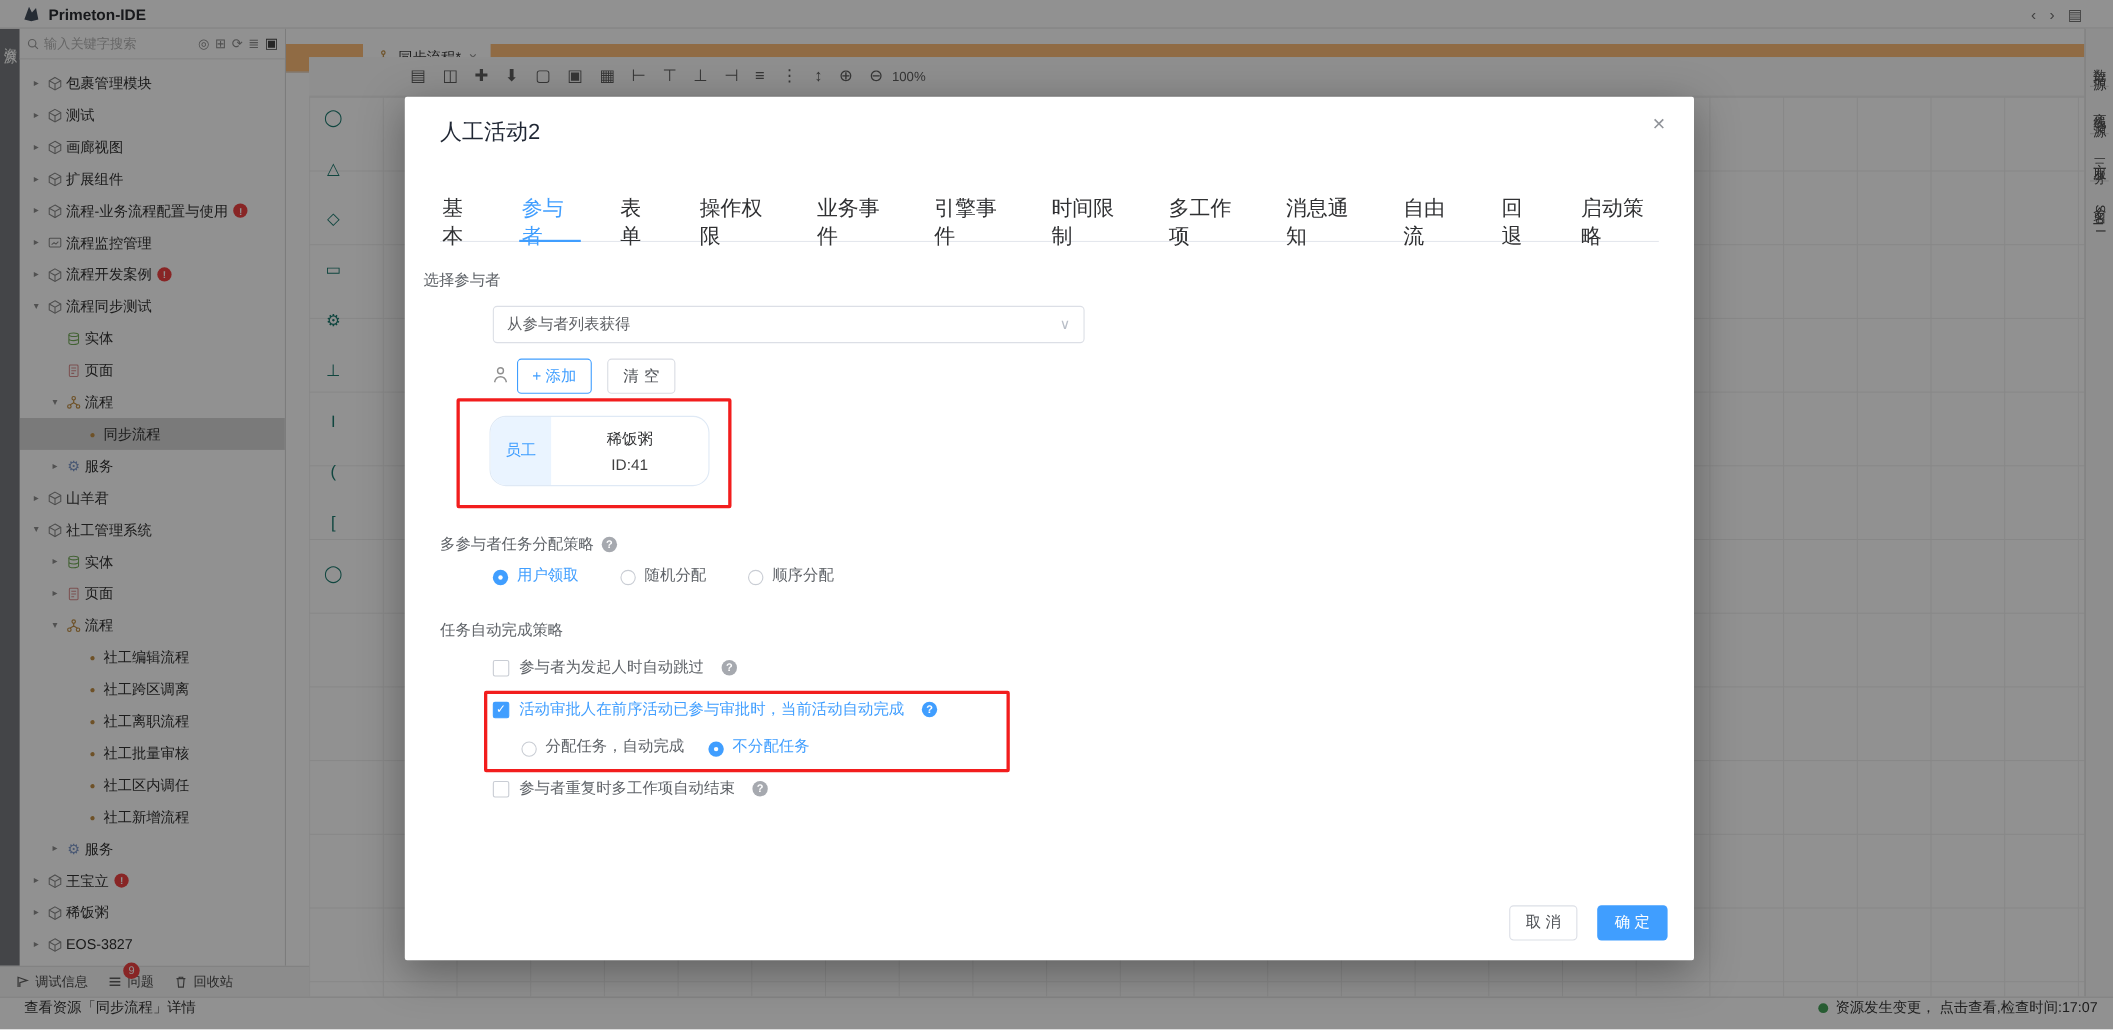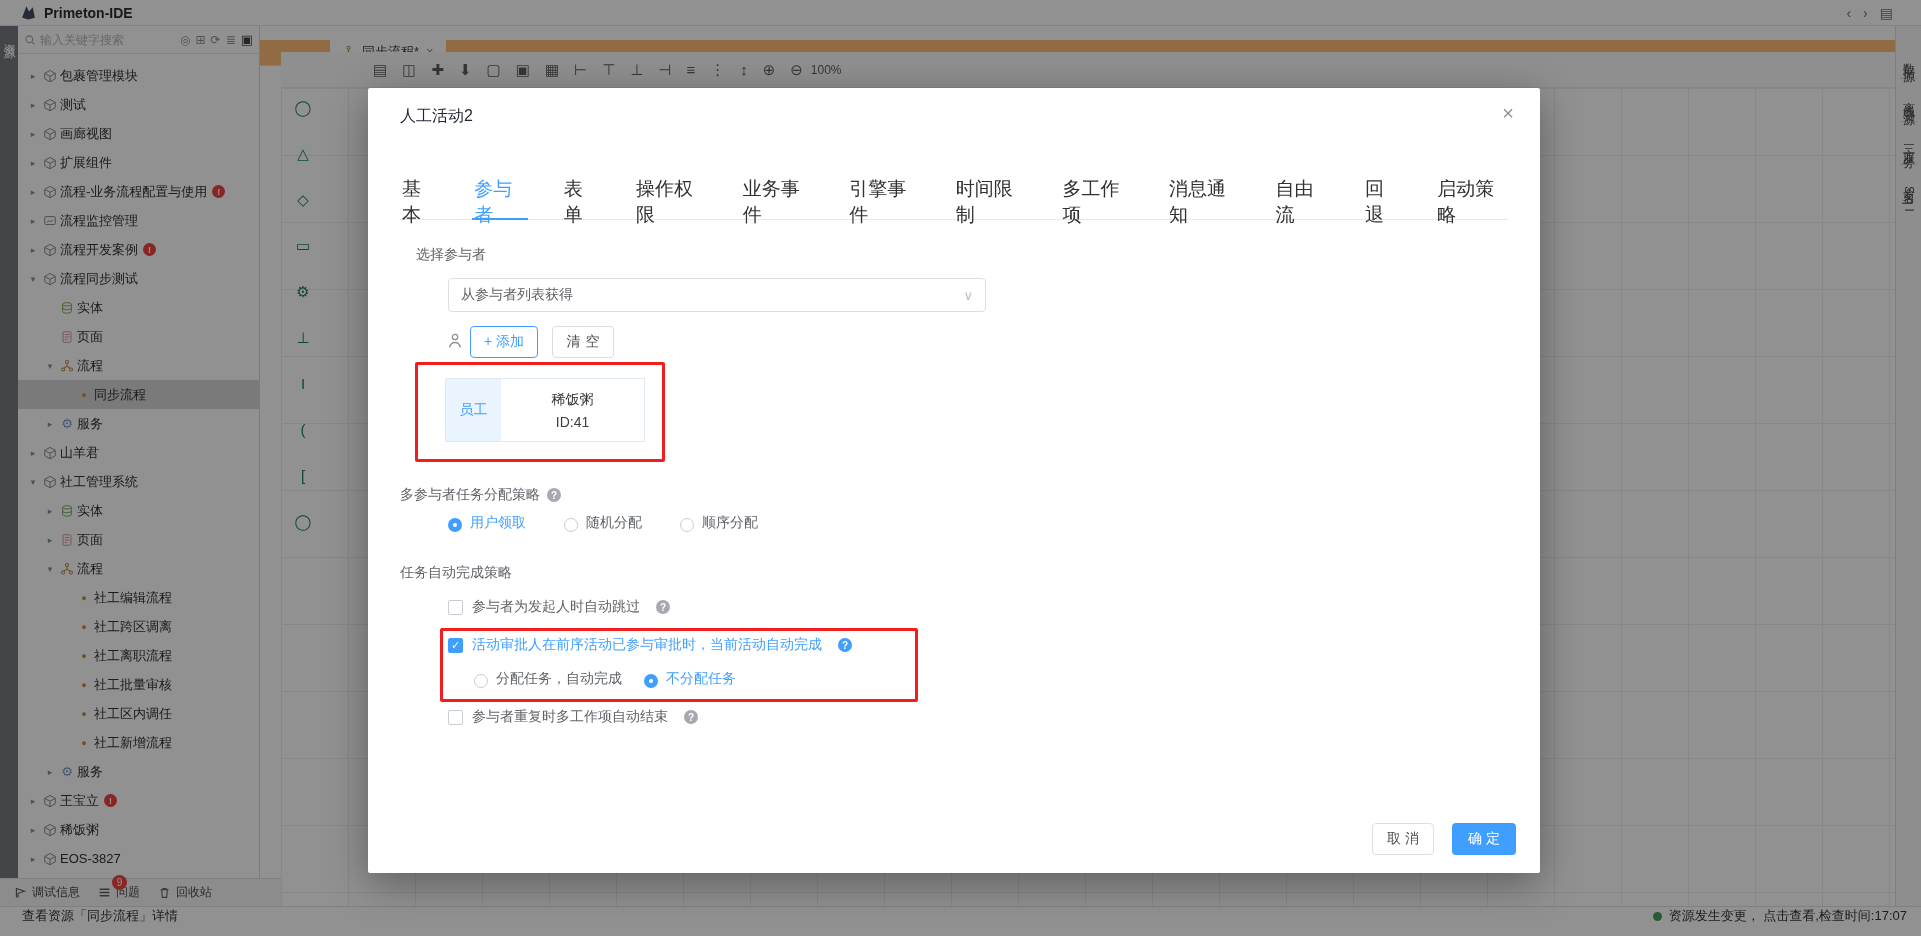--- a/index.html
+++ b/index.html
@@ -57,36 +57,36 @@
   #palette{position:absolute;left:281px;top:100px;width:44px;display:flex;flex-direction:column;align-items:center;gap:31px;color:#15776b;font-size:15px;z-index:3}
 
   
   .right-rail{position:absolute;right:0;top:26px;width:26px;height:880px;background:#fafafa;border-left:1px solid #dcdcdc;display:flex;flex-direction:column;align-items:center;padding-top:14px;z-index:2}
   .rtab{writing-mode:vertical-rl;font-size:12px;color:#454545;letter-spacing:4px;padding:13px 0;border-bottom:1px solid #d8d8d8}
   .rtab:last-child{border-bottom:none}
 
   
   .overlay{position:absolute;left:0;top:0;width:1921px;height:936px;background:rgba(10,10,10,.45);z-index:40}
   .modal{position:absolute;left:368px;top:88px;width:1172px;height:785px;background:#fff;z-index:50;box-shadow:0 10px 40px rgba(0,0,0,.35);font-size:14px;color:#303133;border-radius:2px}
-  .m-title{position:absolute;left:32px;top:18px;font-size:16px;color:#1f2633}
+  .m-title{position:absolute;left:32px;top:18px;font-size:20px;color:#1f2633}
   .m-close{position:absolute;right:26px;top:14px;font-size:20px;color:#909399;cursor:default}
   .m-tabs{position:absolute;left:32px;right:32px;top:98px;height:34px;border-bottom:1px solid #e4e7ed;display:flex;gap:34px}
   .m-tab{font-size:19px;display:flex;align-items:center;border-bottom:2px solid transparent;margin-bottom:-1px;color:#303133;padding:0 2px}
   .m-tab.active{color:#409eff;border-color:#409eff}
   .m-label{position:absolute;font-size:14px;color:#5f6368;display:flex;align-items:center}
   .sel-box{position:absolute;left:80px;top:190px;width:538px;height:34px;border:1px solid #dcdfe6;border-radius:4px;display:flex;align-items:center;justify-content:space-between;padding:0 12px;color:#606266;background:#fff}
   .chev{color:#b9bec7;font-size:13px}
   .person-ic{position:absolute;left:79px;top:244px;width:16px;height:18px;color:#8f8f8f}
   .btn{display:flex;align-items:center;justify-content:center;border-radius:4px;font-size:14px;background:#fff}
   .btn-add{position:absolute;left:102px;top:238px;width:68px;height:32px;border:1px solid #409eff;color:#409eff}
   .btn-clear{position:absolute;left:184px;top:238px;width:62px;height:32px;border:1px solid #d9dce3;color:#4c4f54;letter-spacing:5px;padding-left:5px}
   .red-box{position:absolute;border:3px solid #f21d1d;border-radius:2px;z-index:1}
   .red1{left:47px;top:274px;width:250px;height:100px}
   .red2{left:72px;top:540px;width:478px;height:74px}
-  .pcard{position:absolute;left:77px;top:290px;width:200px;height:64px;border:1px solid #dfe9f5;border-radius:0;display:flex;overflow:hidden;background:#fff;z-index:2}
+  .pcard{position:absolute;left:77px;top:290px;width:200px;height:64px;border:1px solid #dfe9f5;border-radius:15px;display:flex;overflow:hidden;background:#fff;z-index:2}
   .pcard-type{width:55px;background:#eaf4ff;color:#409eff;display:flex;align-items:center;justify-content:center;font-size:14px}
   .pcard-main{flex:1;display:flex;flex-direction:column;align-items:center;justify-content:center;gap:5px}
   .pcard-name{color:#303133}
   .pcard-id{color:#404040}
   .help{display:inline-flex;width:14px;height:14px;border-radius:50%;background:#a6a9af;color:#fff;font-size:10px;font-weight:bold;align-items:center;justify-content:center;margin-left:7px;flex:0 0 14px}
   .help.blue{background:#409eff}
   .opt-row{position:absolute;display:flex;align-items:center;font-size:14px;color:#5f6368}
   .opt{display:flex;align-items:flex-end;gap:8px;margin-right:38px}
   .radio{width:14px;height:14px;border-radius:50%;border:1px solid #c9cdd4;background:#fff;position:relative;flex:0 0 14px}
   .radio.on{border:none;background:#409eff}
@@ -522,21 +522,21 @@
     <span class="m-tab">业务事件</span>
     <span class="m-tab">引擎事件</span>
     <span class="m-tab">时间限制</span>
     <span class="m-tab">多工作项</span>
     <span class="m-tab">消息通知</span>
     <span class="m-tab">自由流</span>
     <span class="m-tab">回退</span>
     <span class="m-tab">启动策略</span>
   </div>
 
-  <div class="m-label" style="left:48px;top:158px">选择参与者</div>
+  <div class="m-label" style="left:17px;top:158px">选择参与者</div>
 
   <div class="sel-box">
     <span>从参与者列表获得</span>
     <span class="chev">∨</span>
   </div>
 
   <svg class="person-ic" viewBox="0 0 16 18">
       <g fill="none" stroke="currentColor" stroke-width="1.3">
         <circle cx="8" cy="5" r="2.7"></circle>
         <path d="M2.6 15.5c.7-3.4 2.8-5 5.4-5s4.7 1.6 5.4 5"></path>

